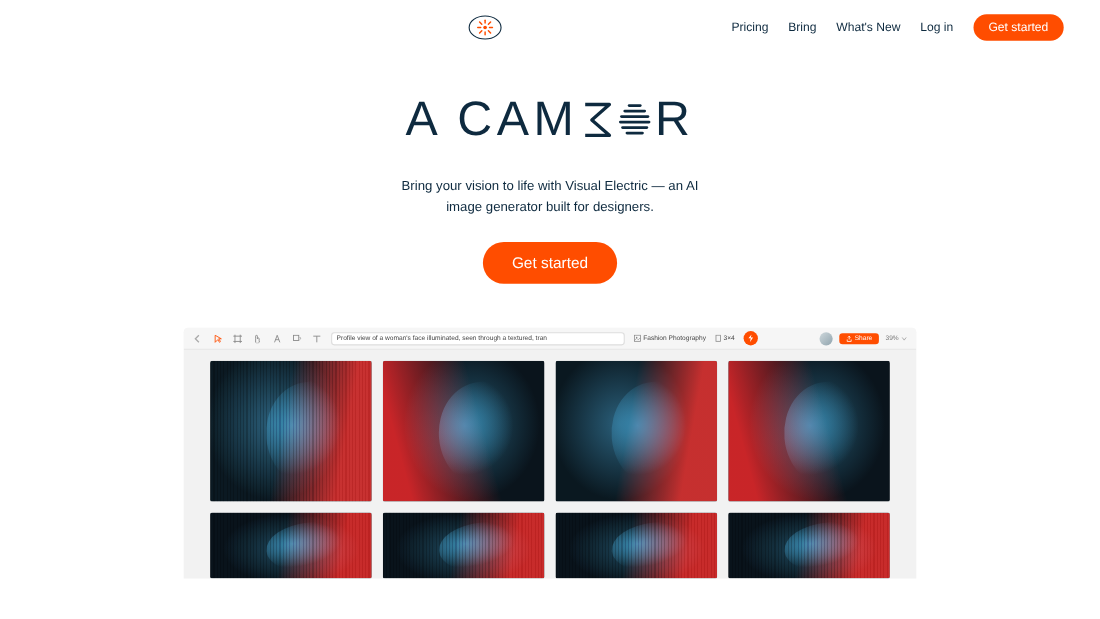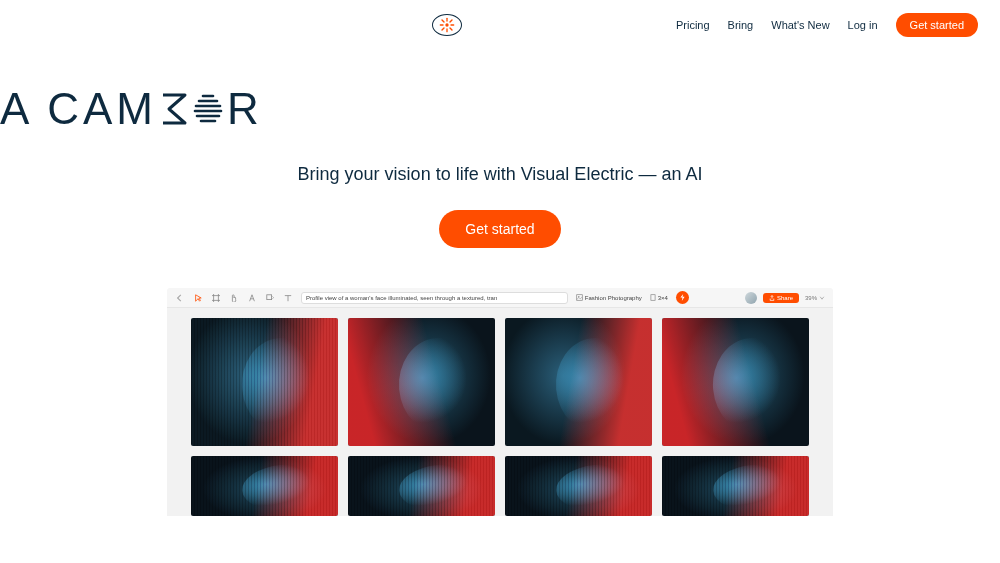--- a/index.html
+++ b/index.html
@@ -9,21 +9,21 @@
     color: #0e2a3f;
     width: 1000px;
     height: 563px;
     overflow: hidden;
   }
   
   .header {
     display: flex;
     align-items: center;
     justify-content: center;
-    padding: 10px 22px 0 18px;
+    padding: 10px 33px 0 18px;
     height: 40px;
   }
   .header-left { width: 200px; }
   .header-center {
     flex: 1;
     display: flex;
     justify-content: center;
   }
   .logo {
     width: 30px; height: 22px;
@@ -55,36 +55,36 @@
     text-align: center;
     margin-top: 42px;
   }
   .hero-title {
     font-size: 44px;
     font-weight: 400;
     letter-spacing: 4px;
     line-height: 1.22;
     color: #0e2a3f;
     display: flex;
-    flex-direction: row;
+    flex-direction: column;
     align-items: center;
   }
   .title-row {
     display: inline-flex;
     align-items: center;
     gap: 2px;
   }
   .glyph {
     display: inline-flex;
     align-items: center;
     justify-content: center;
   }
   .hero-sub {
     margin-top: 24px;
-    font-size: 18px;
+    font-size: 12px;
     line-height: 1.6;
     color: #0e2a3f;
   }
   .hero-cta {
     margin-top: 22px;
     background: #ff4d00;
     color: #fff;
     border: none;
     border-radius: 20px;
     padding: 11px 26px;
@@ -248,20 +248,21 @@
             <line x1="6" y1="24" x2="28" y2="24"></line>
               <line x1="10" y1="29" x2="24" y2="29"></line>
           </g>
         </svg>
       </span>
       <span>R</span>
     </span>
   </div>
   <div class="hero-sub">
     <div>Bring your vision to life with Visual Electric — an AI</div>
+    <div>image generator built for designers.</div>
   </div>
   <button class="hero-cta">Get started</button>
 </div>
 
 <div class="app-preview">
   <div class="app-toolbar">
     <div class="tb-group">
       <span class="tb-ico">
           <svg width="8" height="8" viewBox="0 0 10 10">
             <path d="M6 1 L2 5 L6 9" fill="none" stroke="#aaa" stroke-width="1.5"></path>

